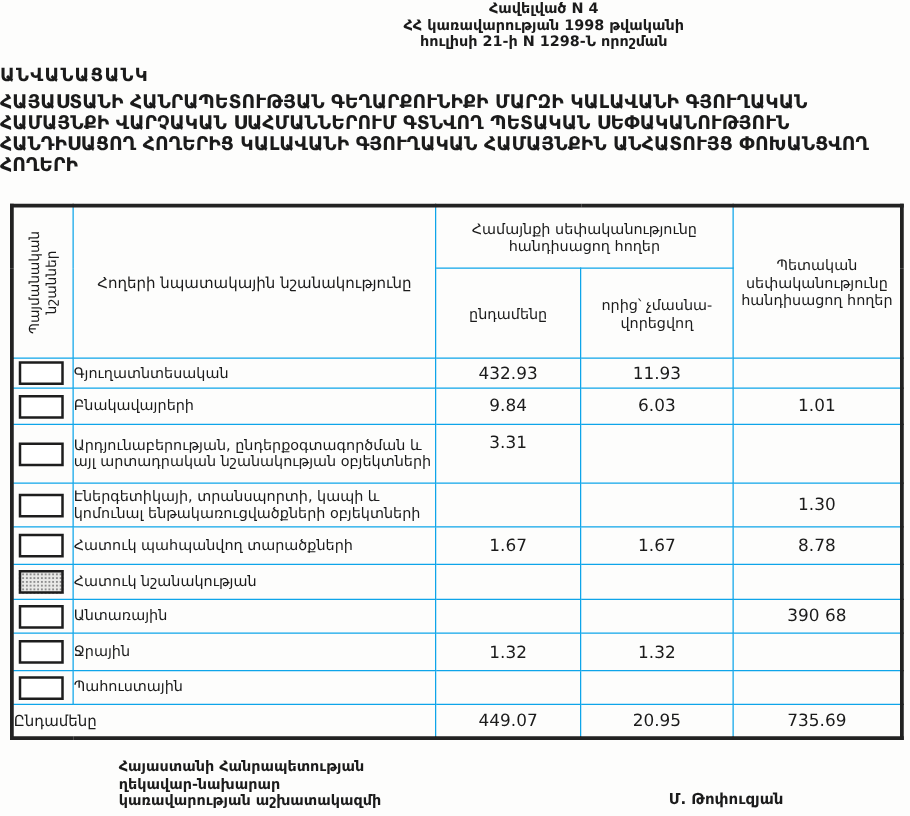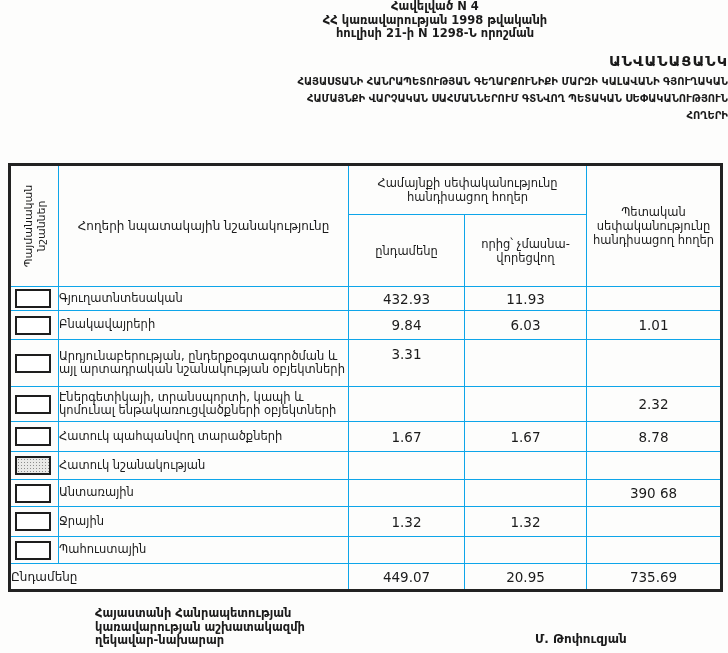--- a/index.html
+++ b/index.html
@@ -8,24 +8,24 @@
     font-family:"DejaVu Sans",sans-serif;color:#1b1b1b;overflow:hidden;
   }
   .abs{position:absolute;}
   
   .doc-header{
     left:240px;top:0;width:390px;text-align:center;
     font-size:11.5px;font-weight:bold;line-height:13.5px;white-space:nowrap;
   }
   
   .doc-title{
-    left:0;top:53px;width:728px;text-align:right;font-weight:bold;
+    left:0;top:53px;width:728px;text-align:left;font-weight:bold;
   }
   .doc-title .t1{font-size:14.5px;letter-spacing:1px;margin-bottom:4px;}
-  .doc-title .tl{font-size:10px;line-height:17px;white-space:nowrap;margin-left:13px;}
+  .doc-title .tl{font-size:15px;line-height:17px;white-space:nowrap;}
   
   table.landtable{
     position:absolute;left:8px;top:163px;width:712px;
     border-collapse:collapse;table-layout:fixed;
   }
   table.landtable th,table.landtable td{
     border:1px solid #0ea5e9;padding:0;vertical-align:middle;
     font-weight:normal;overflow:hidden;
   }
   table.landtable{border:3px solid #222;}
@@ -65,20 +65,21 @@
 <div class="abs doc-header">
   <div>Հավելված N 4</div>
   <div>ՀՀ կառավարության 1998 թվականի</div>
   <div>հուլիսի 21-ի N 1298-Ն որոշման</div>
 </div>
 
 <div class="abs doc-title">
   <div class="t1">ԱՆՎԱՆԱՑԱՆԿ</div>
   <div class="tl">ՀԱՅԱՍՏԱՆԻ ՀԱՆՐԱՊԵՏՈՒԹՅԱՆ ԳԵՂԱՐՔՈՒՆԻՔԻ  ՄԱՐԶԻ  ԿԱԼԱՎԱՆԻ ԳՅՈՒՂԱԿԱՆ</div>
   <div class="tl">ՀԱՄԱՅՆՔԻ ՎԱՐՉԱԿԱՆ  ՍԱՀՄԱՆՆԵՐՈՒՄ ԳՏՆՎՈՂ  ՊԵՏԱԿԱՆ ՍԵՓԱԿԱՆՈՒԹՅՈՒՆ</div>
+  <div class="tl">ՀԱՆԴԻՍԱՑՈՂ ՀՈՂԵՐԻՑ  ԿԱԼԱՎԱՆԻ ԳՅՈՒՂԱԿԱՆ  ՀԱՄԱՅՆՔԻՆ ԱՆՀԱՏՈՒՅՑ  ՓՈԽԱՆՑՎՈՂ</div>
   <div class="tl">ՀՈՂԵՐԻ</div>
 </div>
 
 <table class="landtable">
   <colgroup>
     <col style="width:49px">
       <col style="width:290px">
       <col style="width:116px">
       <col style="width:122px">
       <col style="width:135px">
@@ -127,21 +128,21 @@
       <td class="c-num"></td>
       <td class="c-num"></td>
     </tr>
     <tr style="height:35px">
       <td class="c-sym">
           <div class="swatch"></div>
         </td>
       <td class="c-label">Էներգետիկայի,  տրանսպորտի, կապի և կոմունալ ենթակառուցվածքների  օբյեկտների</td>
       <td class="c-num"></td>
       <td class="c-num"></td>
-      <td class="c-num">2.32</td>
+      <td class="c-num">1.30</td>
     </tr>
     <tr style="height:30px">
       <td class="c-sym">
           <div class="swatch"></div>
         </td>
       <td class="c-label">Հատուկ պահպանվող տարածքների</td>
       <td class="c-num">1.67</td>
       <td class="c-num">1.67</td>
       <td class="c-num">8.78</td>
     </tr>
@@ -185,17 +186,17 @@
       <td colspan="2" class="c-totlabel">Ընդամենը</td>
       <td class="c-num">449.07</td>
       <td class="c-num">20.95</td>
       <td class="c-num">735.69</td>
     </tr>
   </tbody>
 </table>
 
 <div class="abs doc-footer-left">
   <div>Հայաստանի Հանրապետության</div>
+  <div>ղեկավար-նախարար</div>
   <div>կառավարության աշխատակազմի</div>
-  <div>ղեկավար-նախարար</div>
 </div>
 
 <div class="abs doc-signature">Մ. Թոփուզյան</div>
 
 </body></html>

